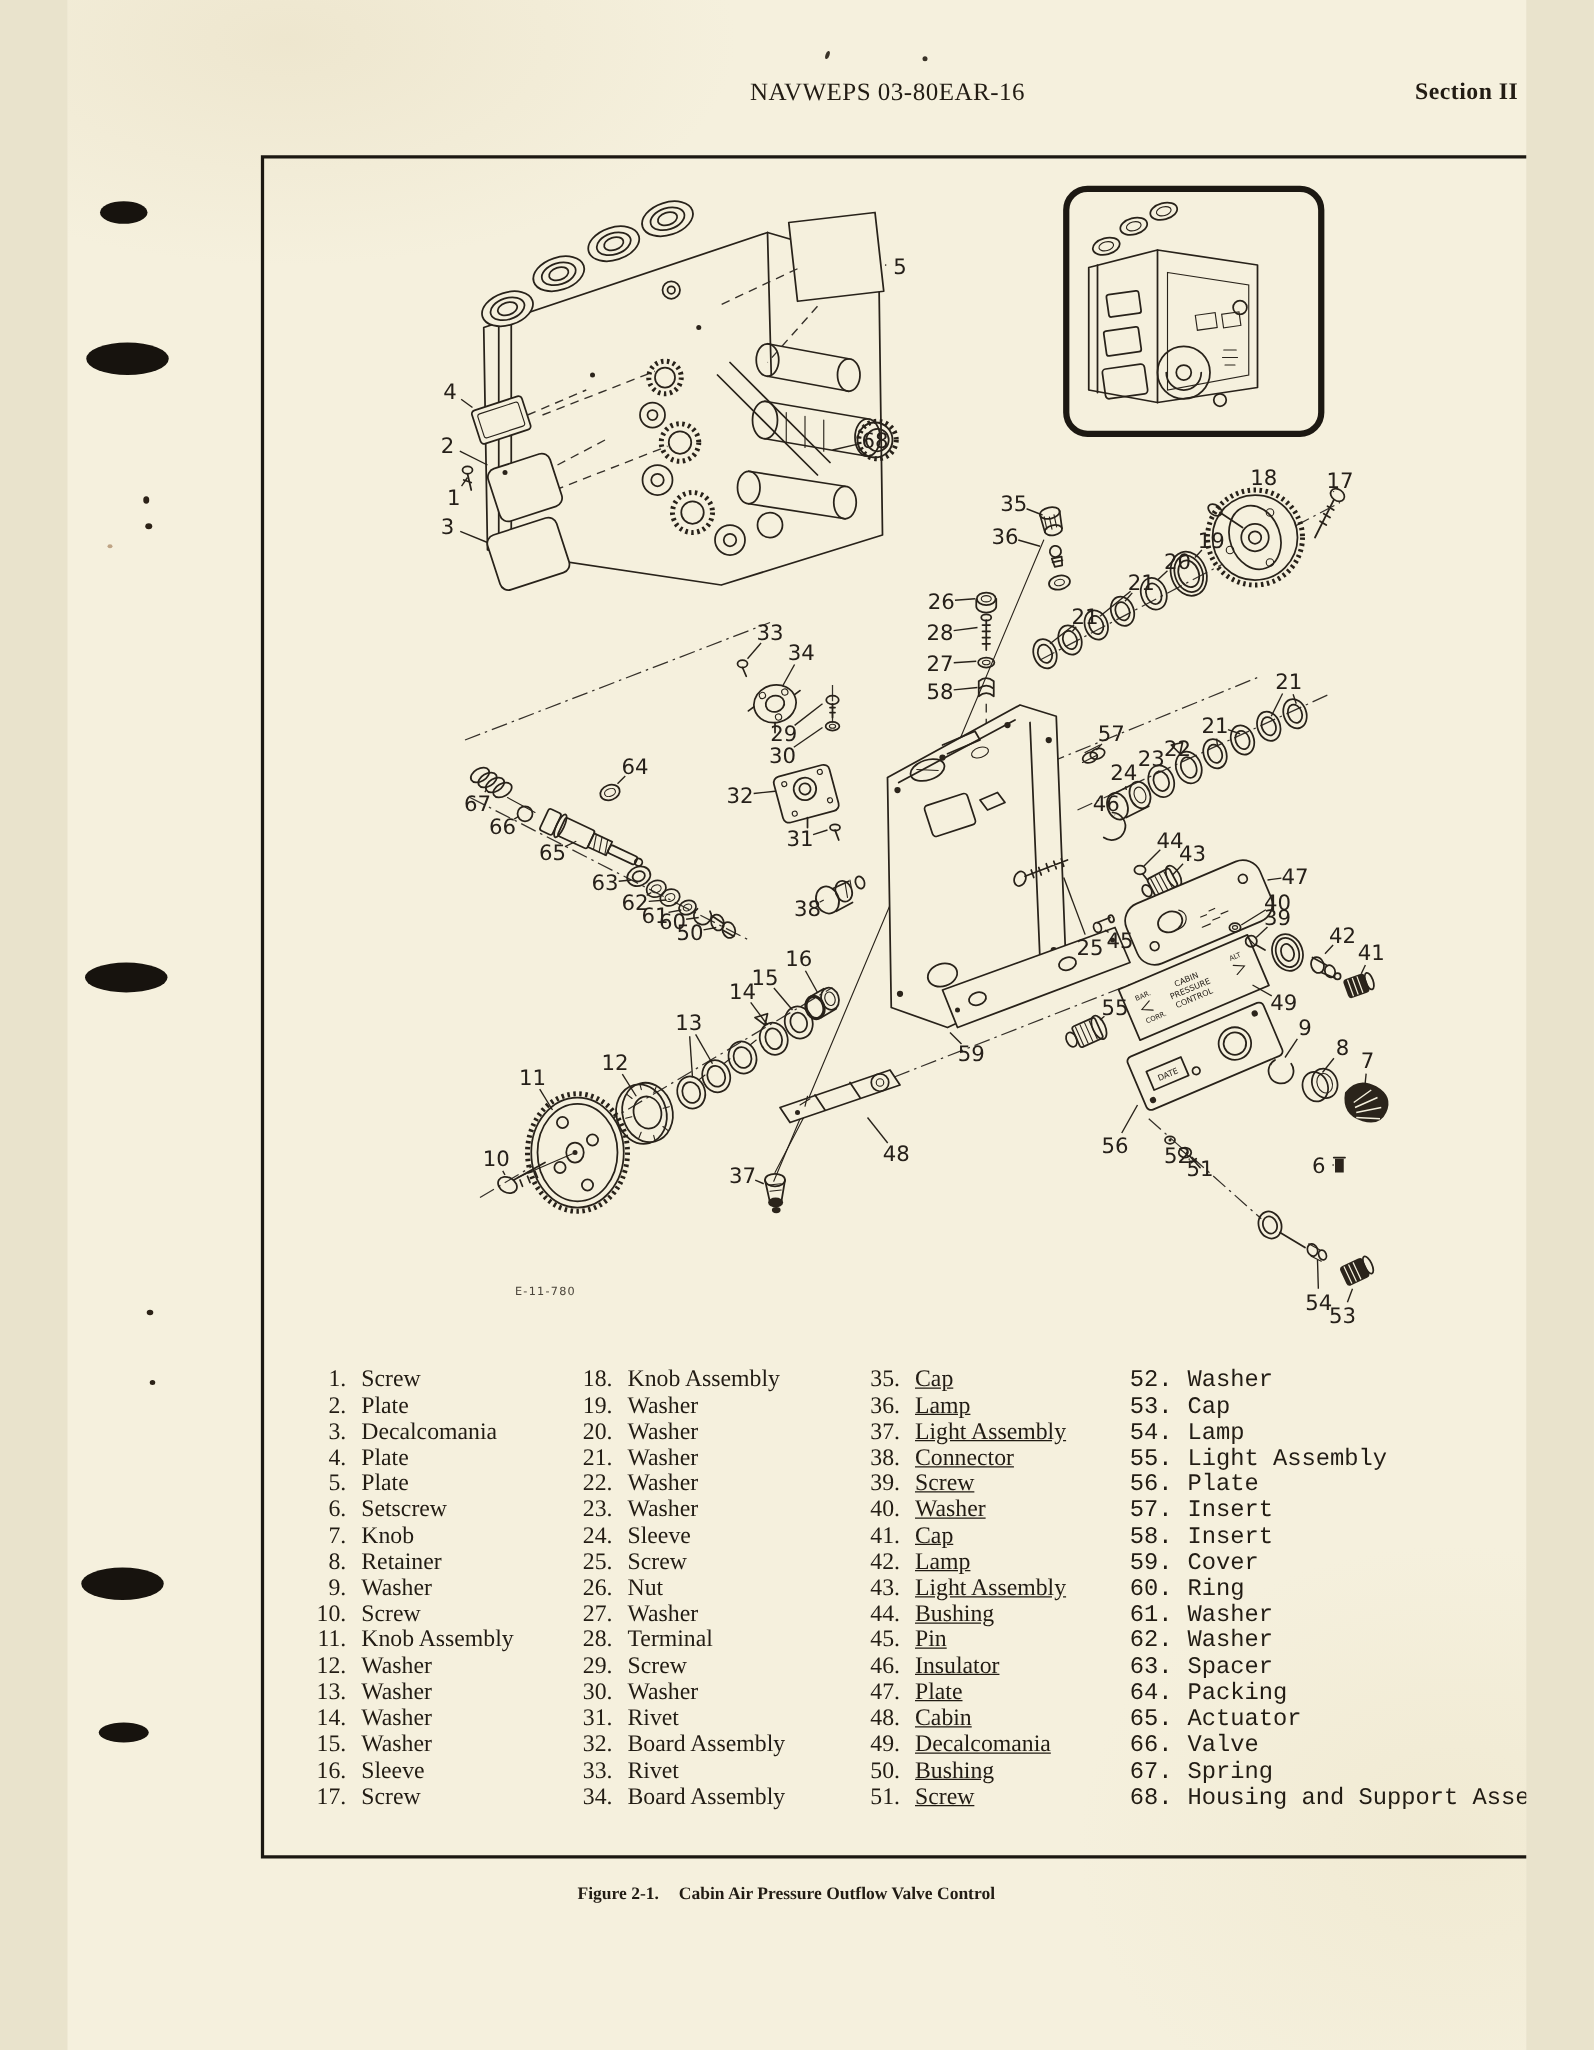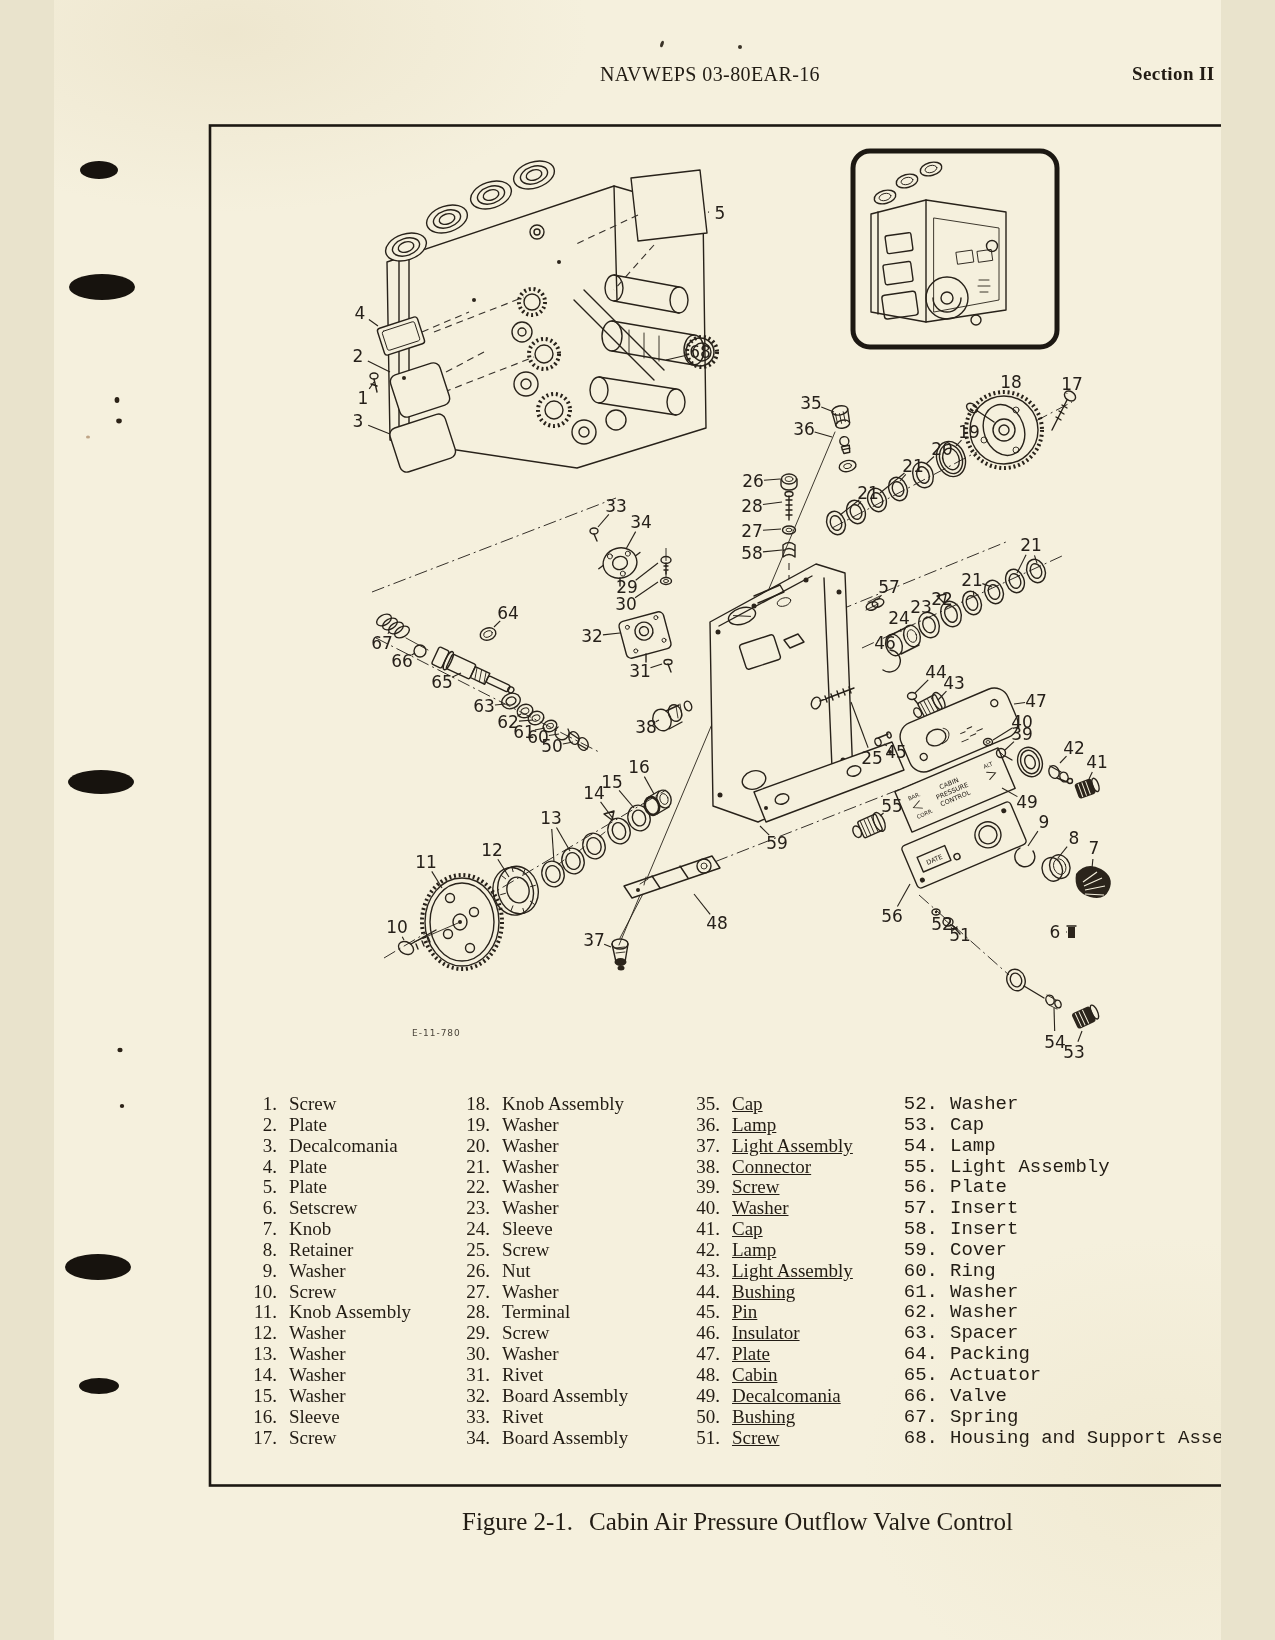--- a/index.html
+++ b/index.html
@@ -5,21 +5,21 @@
   html,body{margin:0;padding:0;background:#e9e3cc;}
   .page{position:relative;width:1167px;height:1640px;margin:0 auto;
         background:
           radial-gradient(ellipse 600px 300px at 15% 2%, rgba(233,224,197,.6), rgba(0,0,0,0) 60%),
           radial-gradient(ellipse 500px 400px at 95% 90%, rgba(236,228,200,.5), rgba(0,0,0,0) 60%),
           #f5f0dd;
         overflow:hidden;
         font-family:"Liberation Serif","DejaVu Serif",serif;color:#221c14;}
   .hdr-center{position:absolute;left:546px;top:63px;font-size:20px;letter-spacing:.4px;}
   .hdr-right{position:absolute;left:1078px;top:63px;font-size:19px;font-weight:bold;letter-spacing:.4px;}
-  .caption{position:absolute;left:408px;top:1508px;font-size:25px;white-space:nowrap;}
+  .caption{position:absolute;left:408px;top:1508px;font-size:14px;white-space:nowrap;font-weight:bold;}
   .caption .cap-title{margin-left:16px;}
   .pageno{position:absolute;left:1199px;top:1548px;font-size:20px;}
   svg.art{position:absolute;left:0;top:0;}
   
   .plist{position:absolute;left:0;top:1094px;width:1275px;}
   .plist-col{position:absolute;top:0;}
   .plist-col.c1{left:193px;}
   .plist-col.c2{left:398px;}
   .plist-col.c3{left:628px;text-decoration:underline;}
   .plist-col.c4{left:846px;font-family:Liberation Mono, monospace;}

